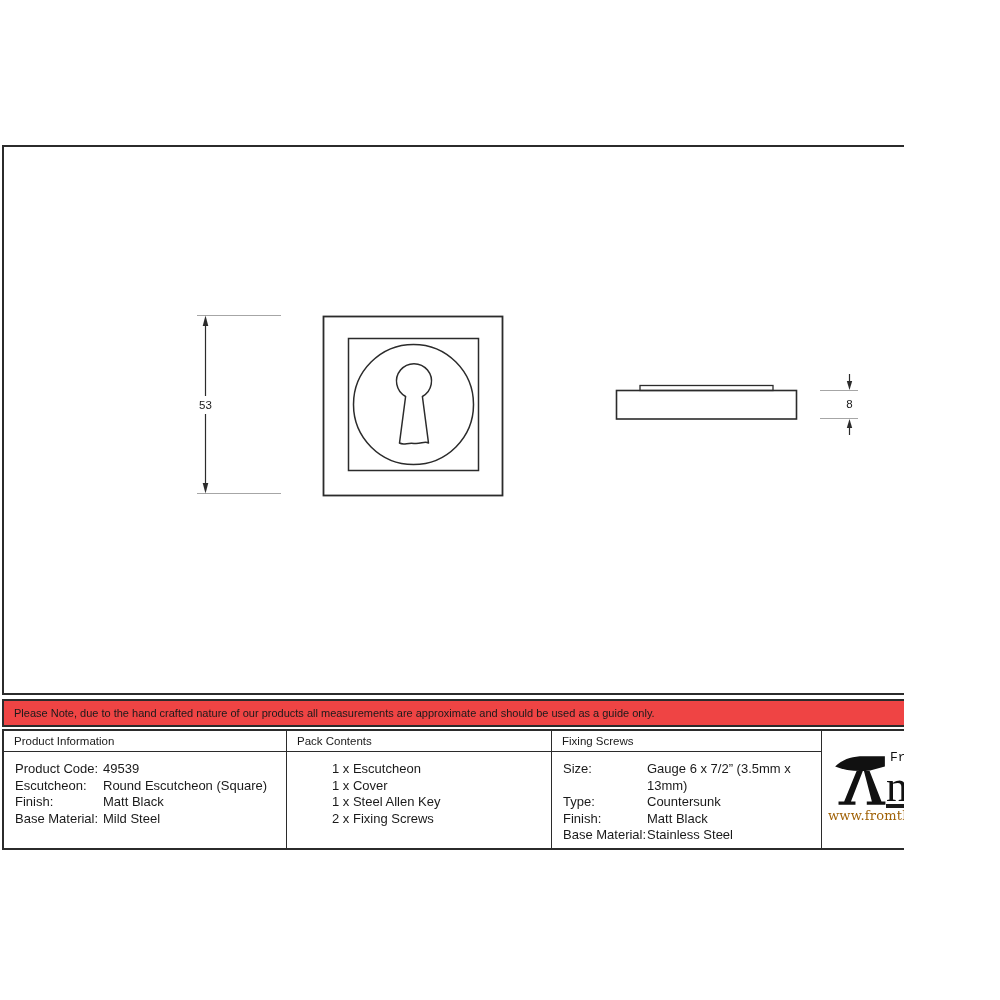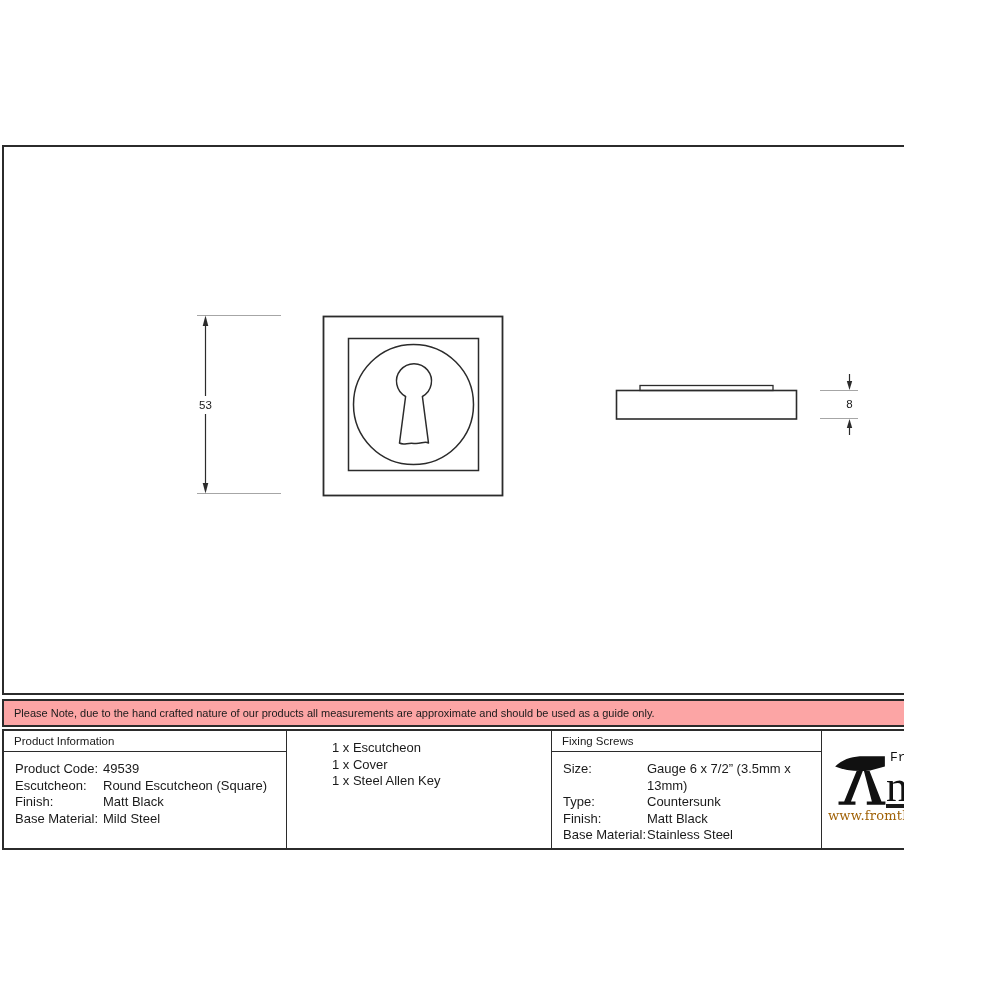--- a/index.html
+++ b/index.html
@@ -8,21 +8,21 @@
   .sheet { position: relative; width: 904px; height: 1000px; background: #fff; overflow: hidden; }
 
   
   .frame-main { position: absolute; left: 2px; top: 145px; width: 994px; height: 550px;
     border: 2px solid #2b2b2b; background: #fff; }
   .drawing-svg { position: absolute; left: 0; top: 0; width: 1000px; height: 1000px; }
 
   
   .note-bar { position: absolute; left: 2px; top: 699px; width: 994px; height: 28px;
     border: 2px solid #2b2b2b; display: flex; align-items: center; padding-left: 10px;
-    font-size: 11px; background: #fca5a5; }
+    font-size: 11px; background: #ef4444; }
 
   
   .spec-table { position: absolute; left: 2px; top: 729px; width: 994px; height: 121px;
     border: 2px solid #2b2b2b; display: flex; background: #fff; }
   .col { height: 100%; display: flex; flex-direction: column; }
   .col-sep { border-right: 1.5px solid #2b2b2b; }
   .col-1 { width: 283px; }
   .col-2 { width: 265px; }
   .col-3 { width: 270px; }
   .col-4 { flex: 1; }
@@ -115,24 +115,26 @@
           <span class="kv-value">Matt Black</span>
         </div>
         <div class="kv-row">
           <span class="kv-label">Base Material:</span>
           <span class="kv-value">Mild Steel</span>
         </div>
       </div>
     </div>
 
     <div class="col col-2 col-sep">
+      <div class="col-header">Pack Contents</div>
       <div class="col-body">
         <div class="list-row">1 x Escutcheon</div>
         <div class="list-row">1 x Cover</div>
         <div class="list-row">1 x Steel Allen Key</div>
+        <div class="list-row">2 x Fixing Screws</div>
       </div>
     </div>
 
     <div class="col col-3 col-sep fx">
       <div class="col-header">Fixing Screws</div>
       <div class="col-body">
         <div class="kv-row">
           <span class="kv-label">Size:</span>
           <span class="kv-value">Gauge 6 x 7/2” (3.5mm x 13mm)</span>
         </div>

